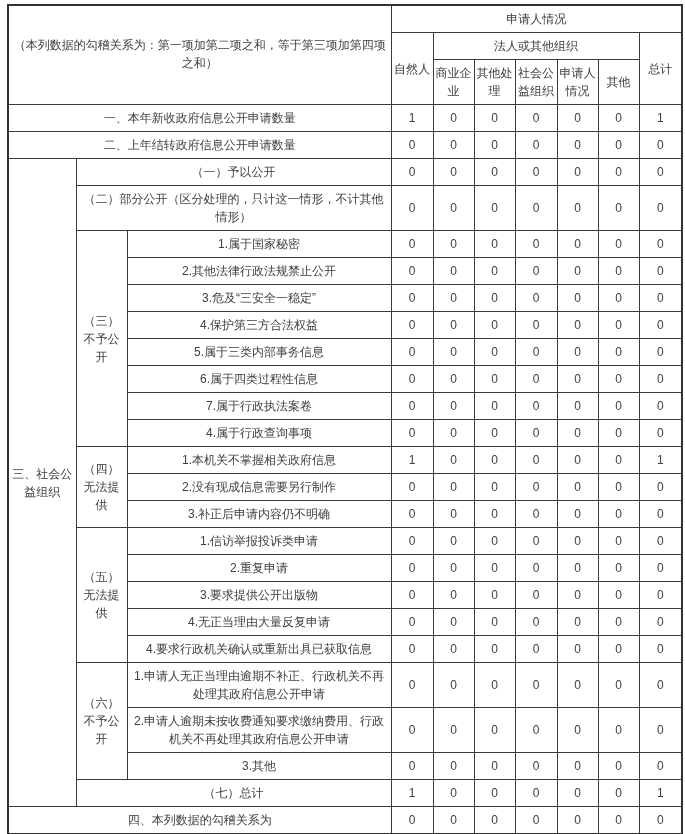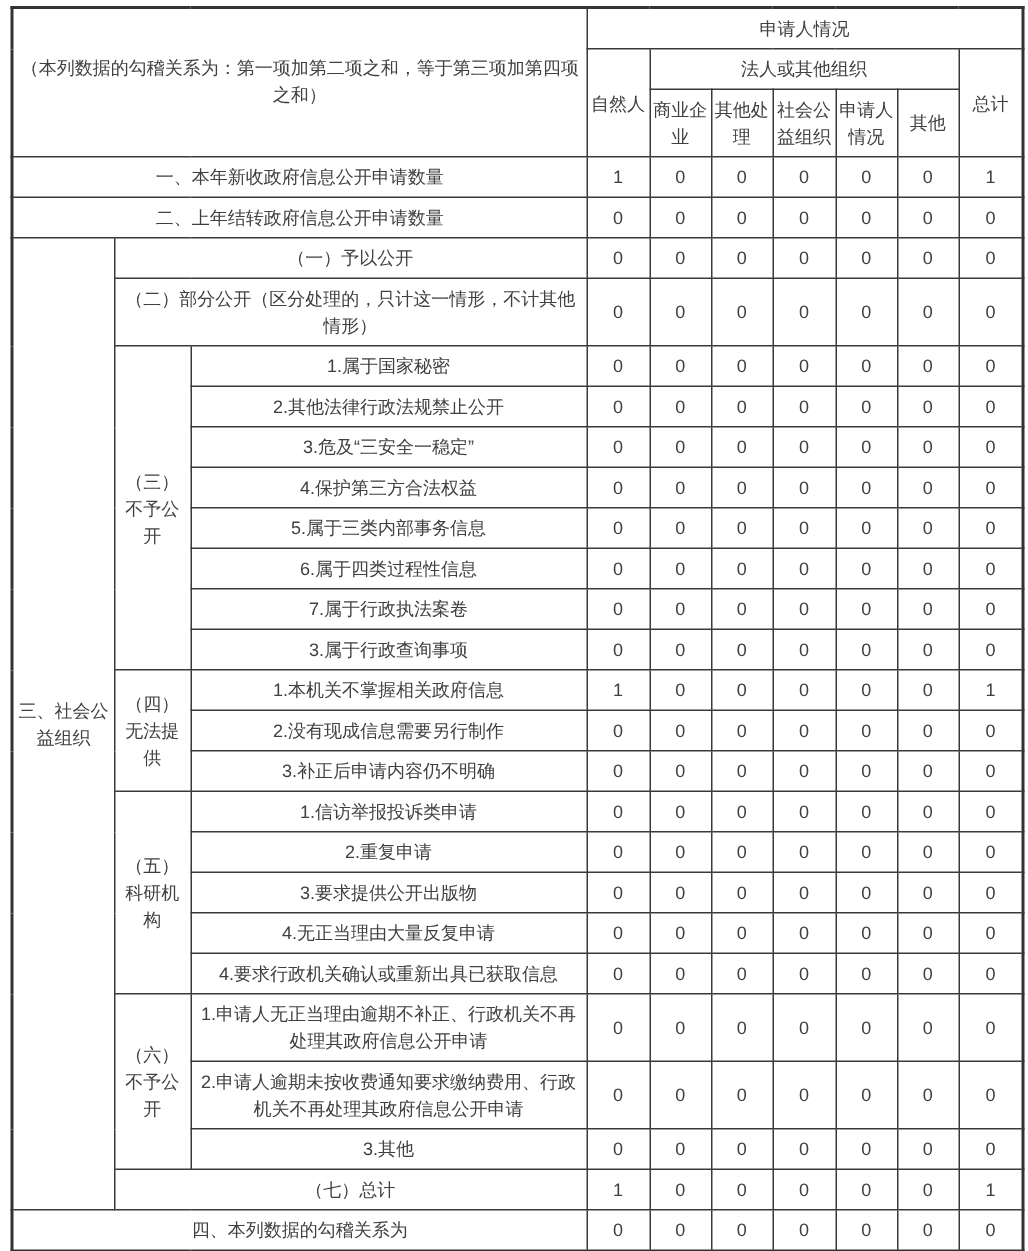--- a/index.html
+++ b/index.html
@@ -169,21 +169,21 @@
           <td>7.属于行政执法案卷</td>
           <td>0</td>
           <td>0</td>
           <td>0</td>
           <td>0</td>
           <td>0</td>
           <td>0</td>
           <td>0</td>
         </tr>
       <tr>
-          <td>3.属于行政查询事项</td>
+          <td>4.属于行政查询事项</td>
           <td>0</td>
           <td>0</td>
           <td>0</td>
           <td>0</td>
           <td>0</td>
           <td>0</td>
           <td>0</td>
         </tr>
 
       <tr>
@@ -212,21 +212,21 @@
           <td>0</td>
           <td>0</td>
           <td>0</td>
           <td>0</td>
           <td>0</td>
           <td>0</td>
           <td>0</td>
         </tr>
 
       <tr>
-        <td rowspan="5">（五）科研机构</td>
+        <td rowspan="5">（五）无法提供</td>
         <td>1.信访举报投诉类申请</td>
       <td>0</td>
           <td>0</td>
           <td>0</td>
           <td>0</td>
           <td>0</td>
           <td>0</td>
           <td>0</td>
         </tr>
       <tr>

